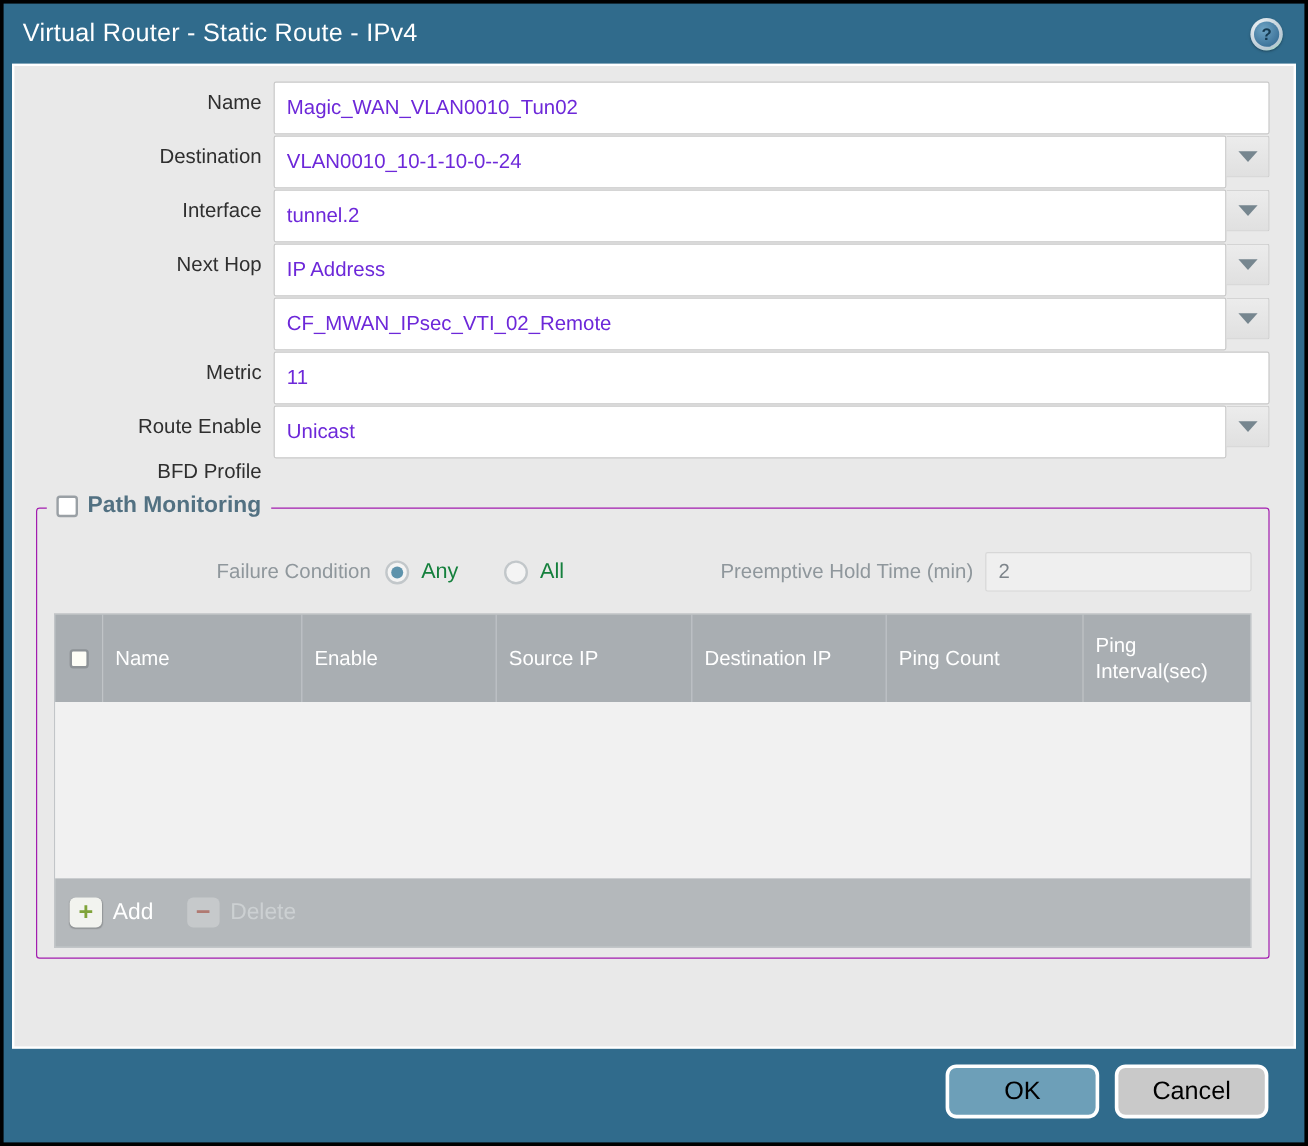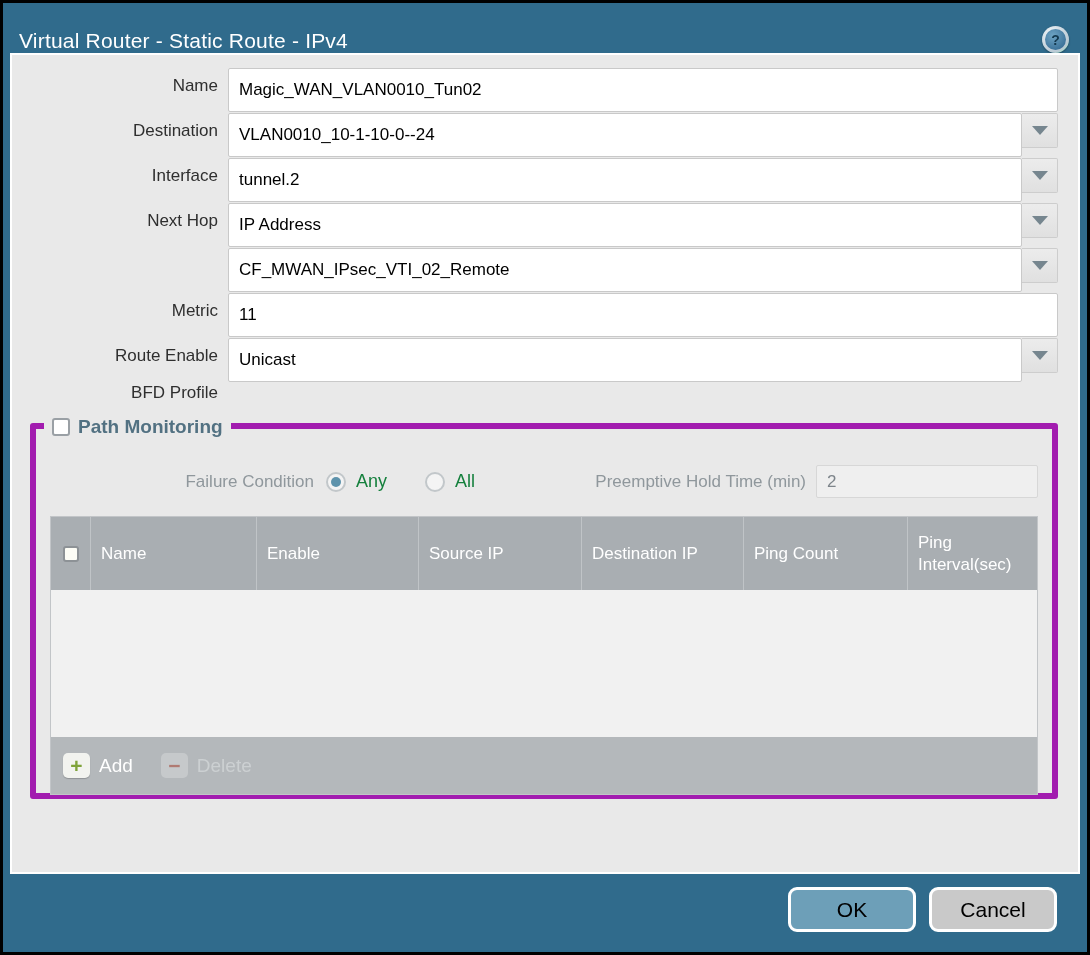--- a/index.html
+++ b/index.html
@@ -14,21 +14,21 @@
     padding: 3px;
   }
   .dialog {
     width: 100%; height: 100%;
     background: #306b8c;
     display: flex; flex-direction: column;
   }
   
   .titlebar {
     height: 50px; flex: 0 0 50px;
-    display: flex; align-items: flex-end; justify-content: space-between;
+    display: flex; align-items: center; justify-content: space-between;
     padding: 0 18px 0 16px;
   }
   .titlebar .title {
     color: #fff; font-size: 21px; letter-spacing: .2px;
   }
   .help-icon {
     width: 27px; height: 27px; border-radius: 50%;
     background: radial-gradient(circle at 35% 30%, #f4f8fa, #b9c9d4 70%, #8fa 100%);
     box-shadow: 0 1px 2px rgba(0,0,0,.35);
     display: flex; align-items: center; justify-content: center;
@@ -61,41 +61,41 @@
     white-space: nowrap;
   }
   .field {
     display: flex; height: 35px;
   }
   .field input[type="text"] {
     flex: 1 1 auto; height: 44px;
     border: 1px solid #c9c9c9; border-radius: 2px;
     background: #fff; padding: 0 10px;
     font-family: "Liberation Sans", sans-serif;
-    font-size: 17px; color: #000000;
+    font-size: 17px; color: #6d28d9;
     outline: none; min-width: 0;
   }
   .field input::placeholder { color: #9aa4ab; }
   .drop-btn {
     flex: 0 0 36px; height: 35px; margin-left: 0;
     background: linear-gradient(#ececec, #e0e0e0);
     border: 1px solid #cdcdcd; border-left: none; border-radius: 0 2px 2px 0;
     display: flex; align-items: center; justify-content: center;
     cursor: pointer;
   }
   .drop-btn .tri {
     width: 0; height: 0;
     border-left: 8px solid transparent;
     border-right: 8px solid transparent;
     border-top: 9px solid #76868f;
   }
   
   .pm {
     margin-top: 20px;
-    border: 6px solid #a21caf; border-radius: 3px;
+    border: 1px solid #a21caf; border-radius: 3px;
     position: relative;
     padding: 28px 14px 12px 14px;
     height: 376px;
   }
   .pm-legend {
     position: absolute; top: -13px; left: 8px;
     background: #e9e9e9; padding: 0 8px;
     display: flex; align-items: center; gap: 8px;
   }
   .checkbox {

